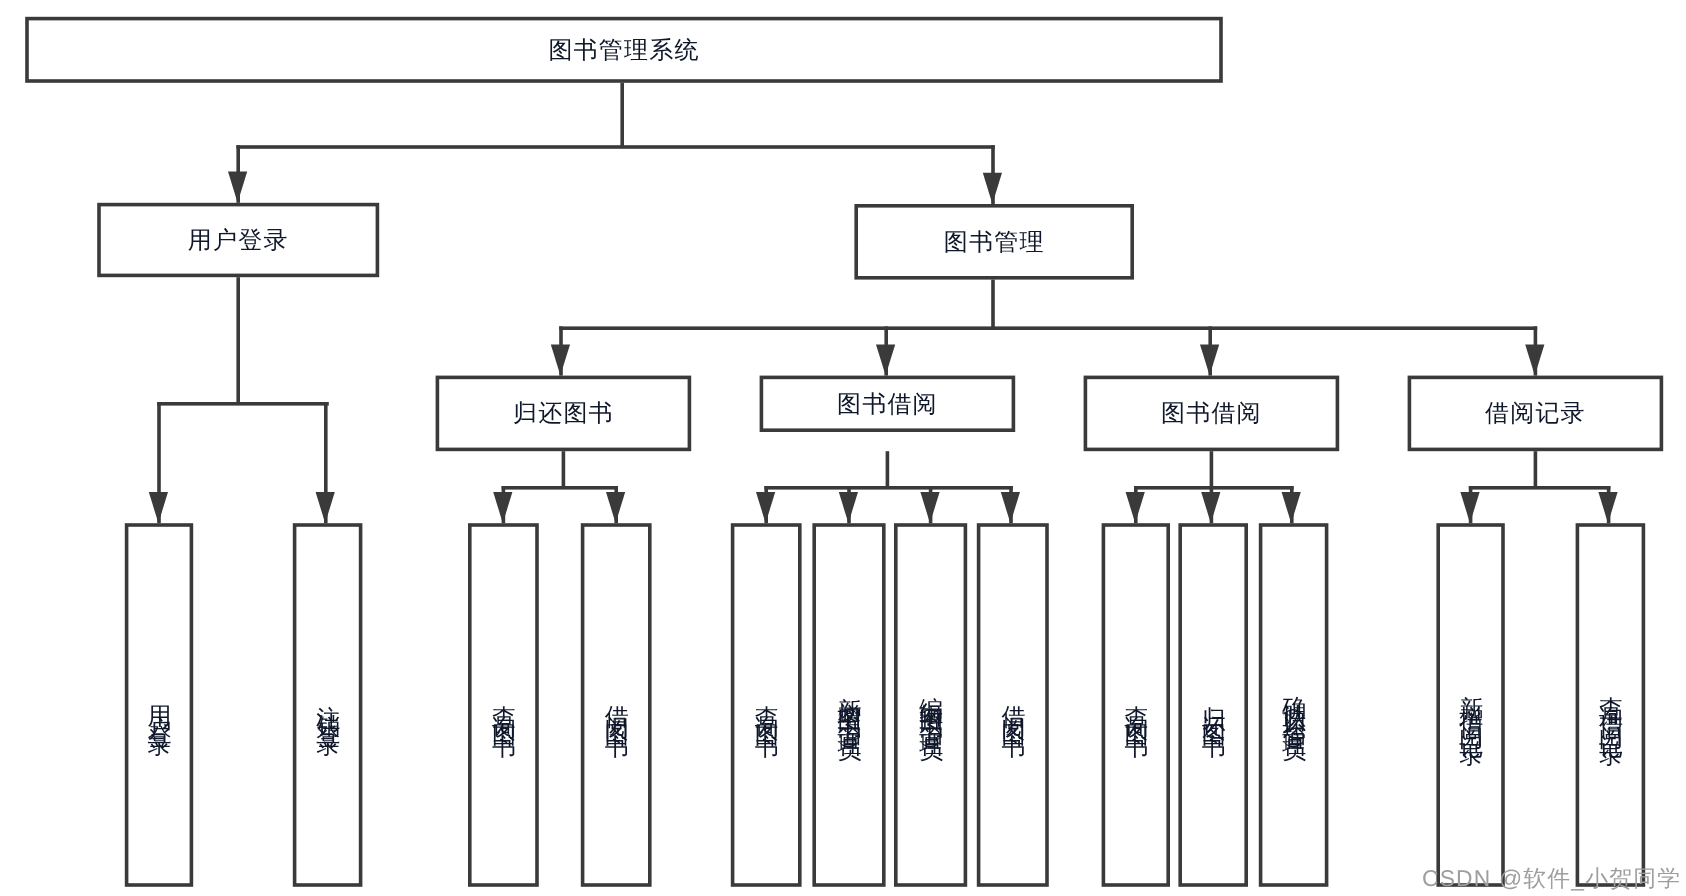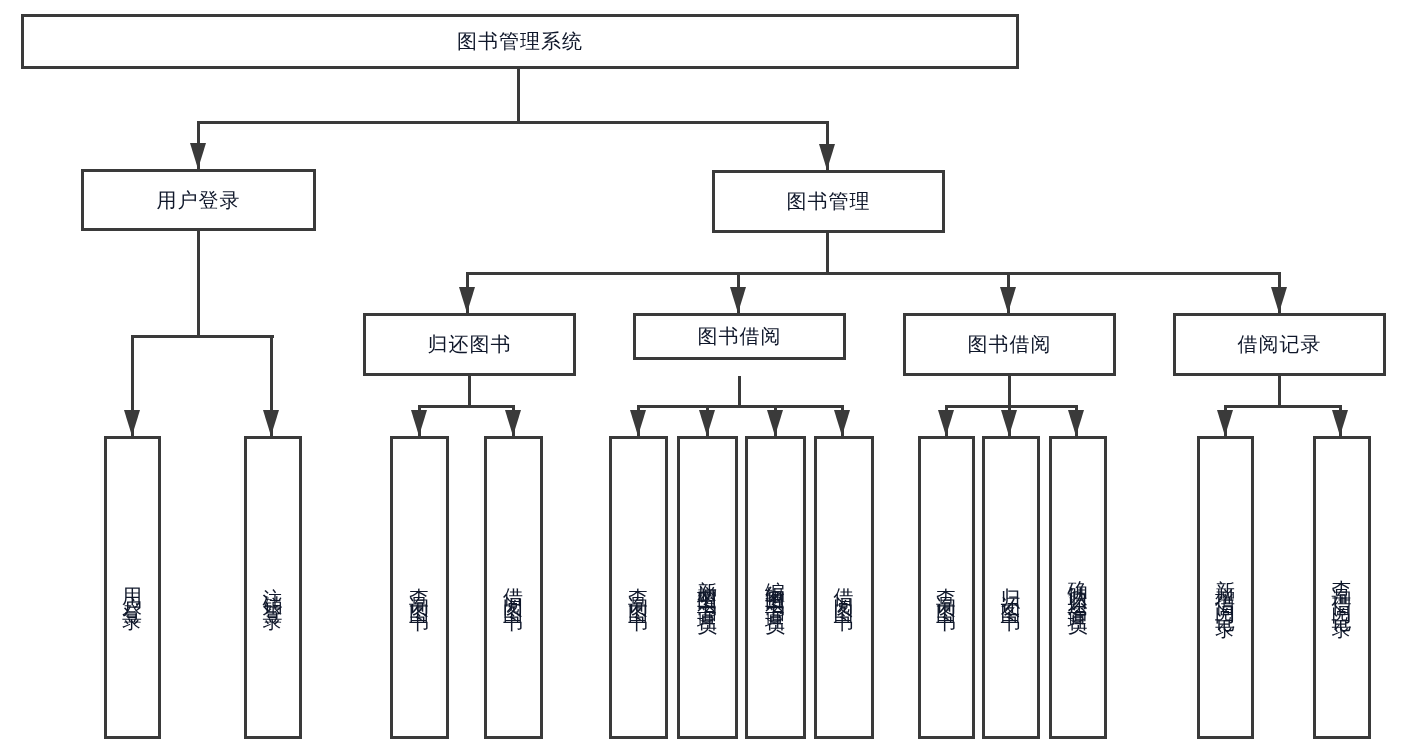--- a/index.html
+++ b/index.html
@@ -168,14 +168,15 @@
   <div class="line" style="left:1075px;top:405px;width:3px;height:31px"></div>
   <div class="arrow" style="left:1068px;top:410px"></div>
 
   <div class="line" style="left:1278px;top:376px;width:3px;height:31px"></div>
   <div class="line" style="left:1224px;top:405px;width:118px;height:3px"></div>
   <div class="line" style="left:1224px;top:405px;width:3px;height:31px"></div>
   <div class="arrow" style="left:1217px;top:410px"></div>
   <div class="line" style="left:1339px;top:405px;width:3px;height:31px"></div>
   <div class="arrow" style="left:1332px;top:410px"></div>
 
+  <div class="watermark">CSDN @软件_小贺同学</div>
 
 </div>
 
 </body></html>

